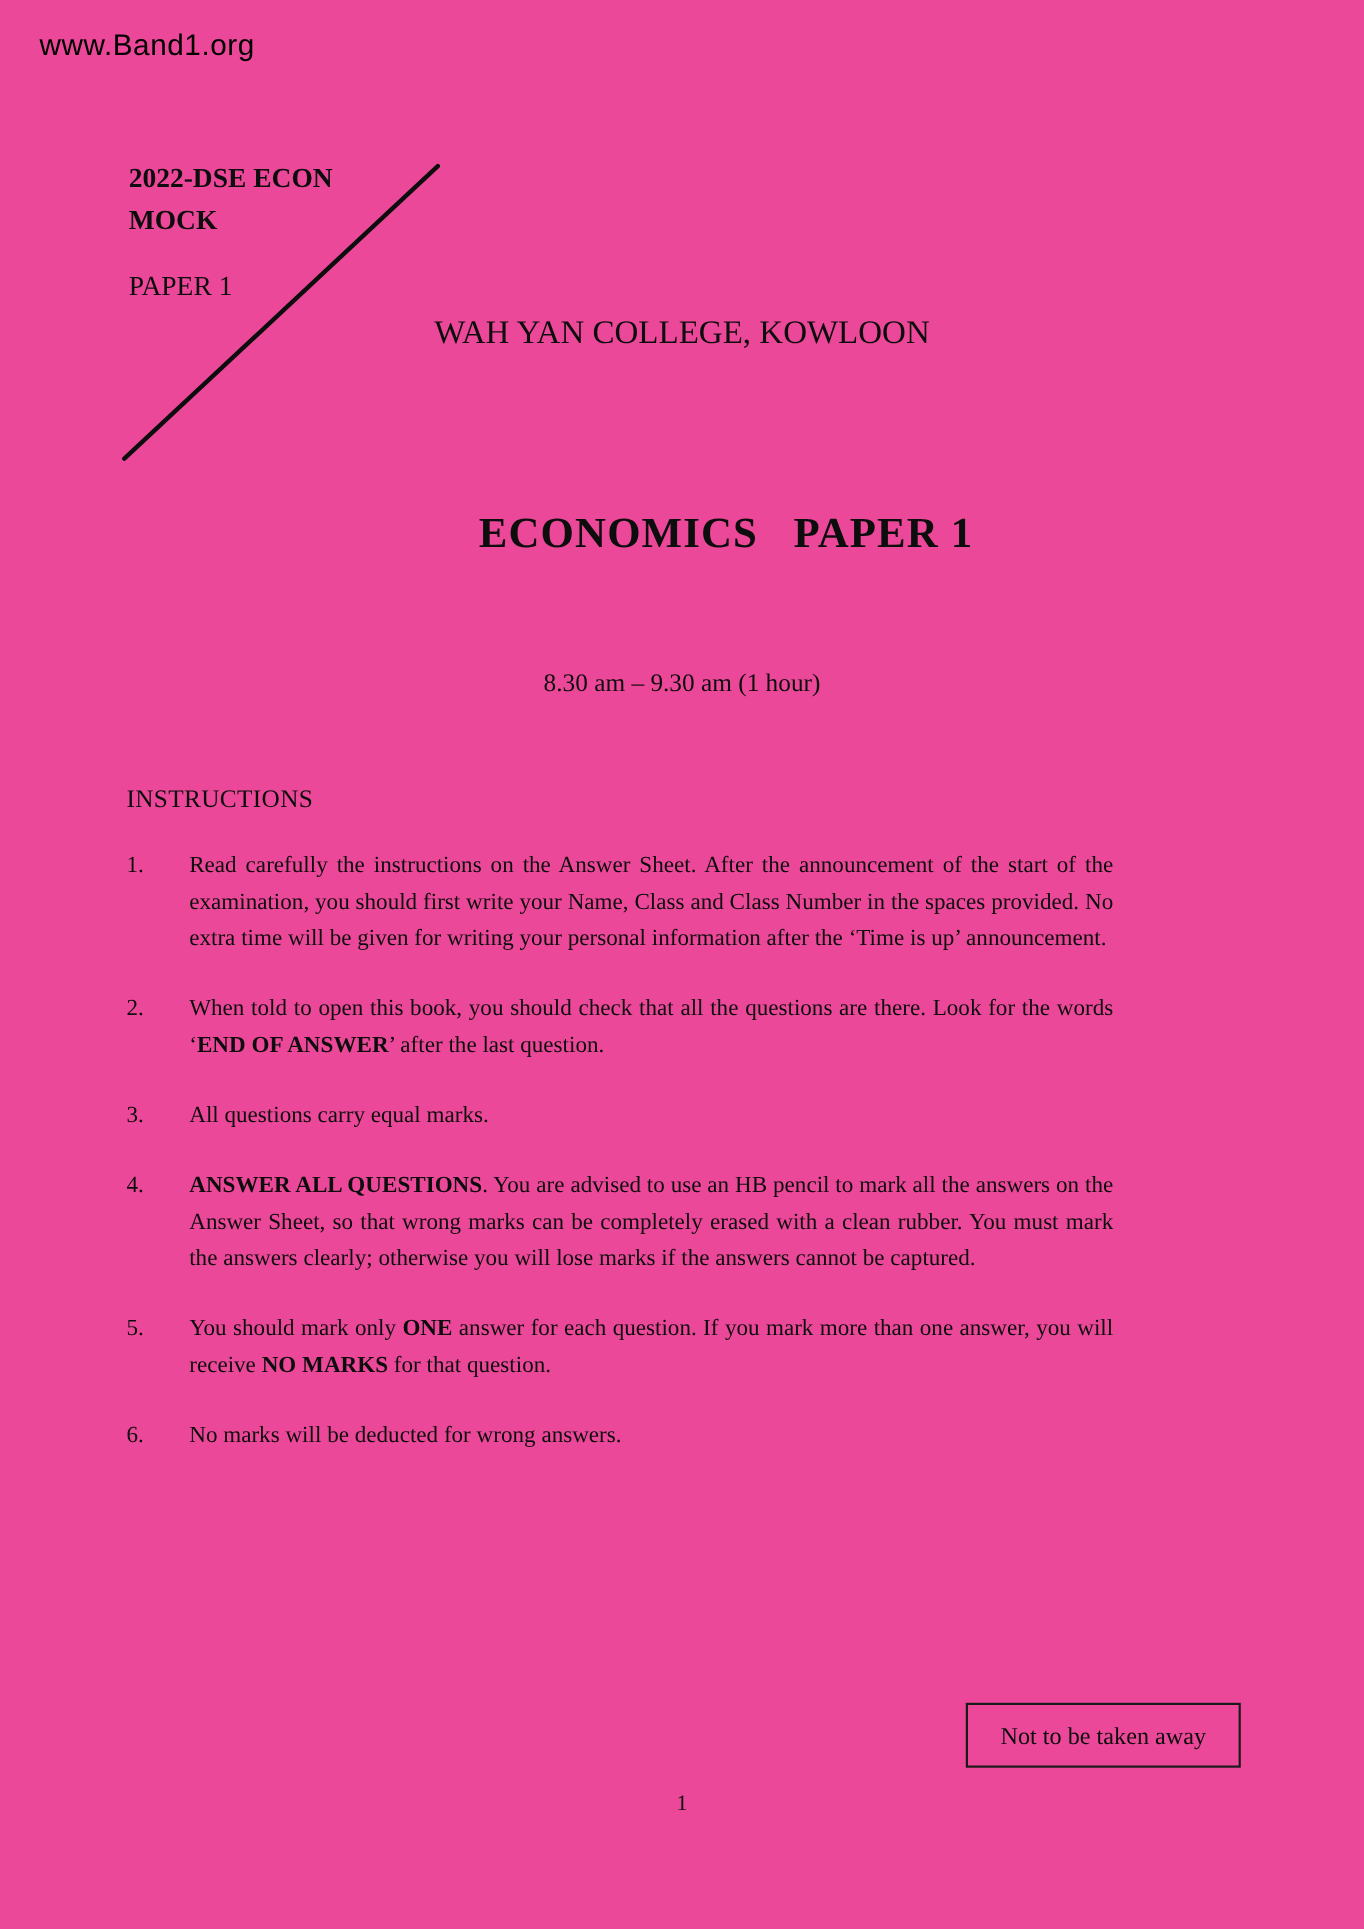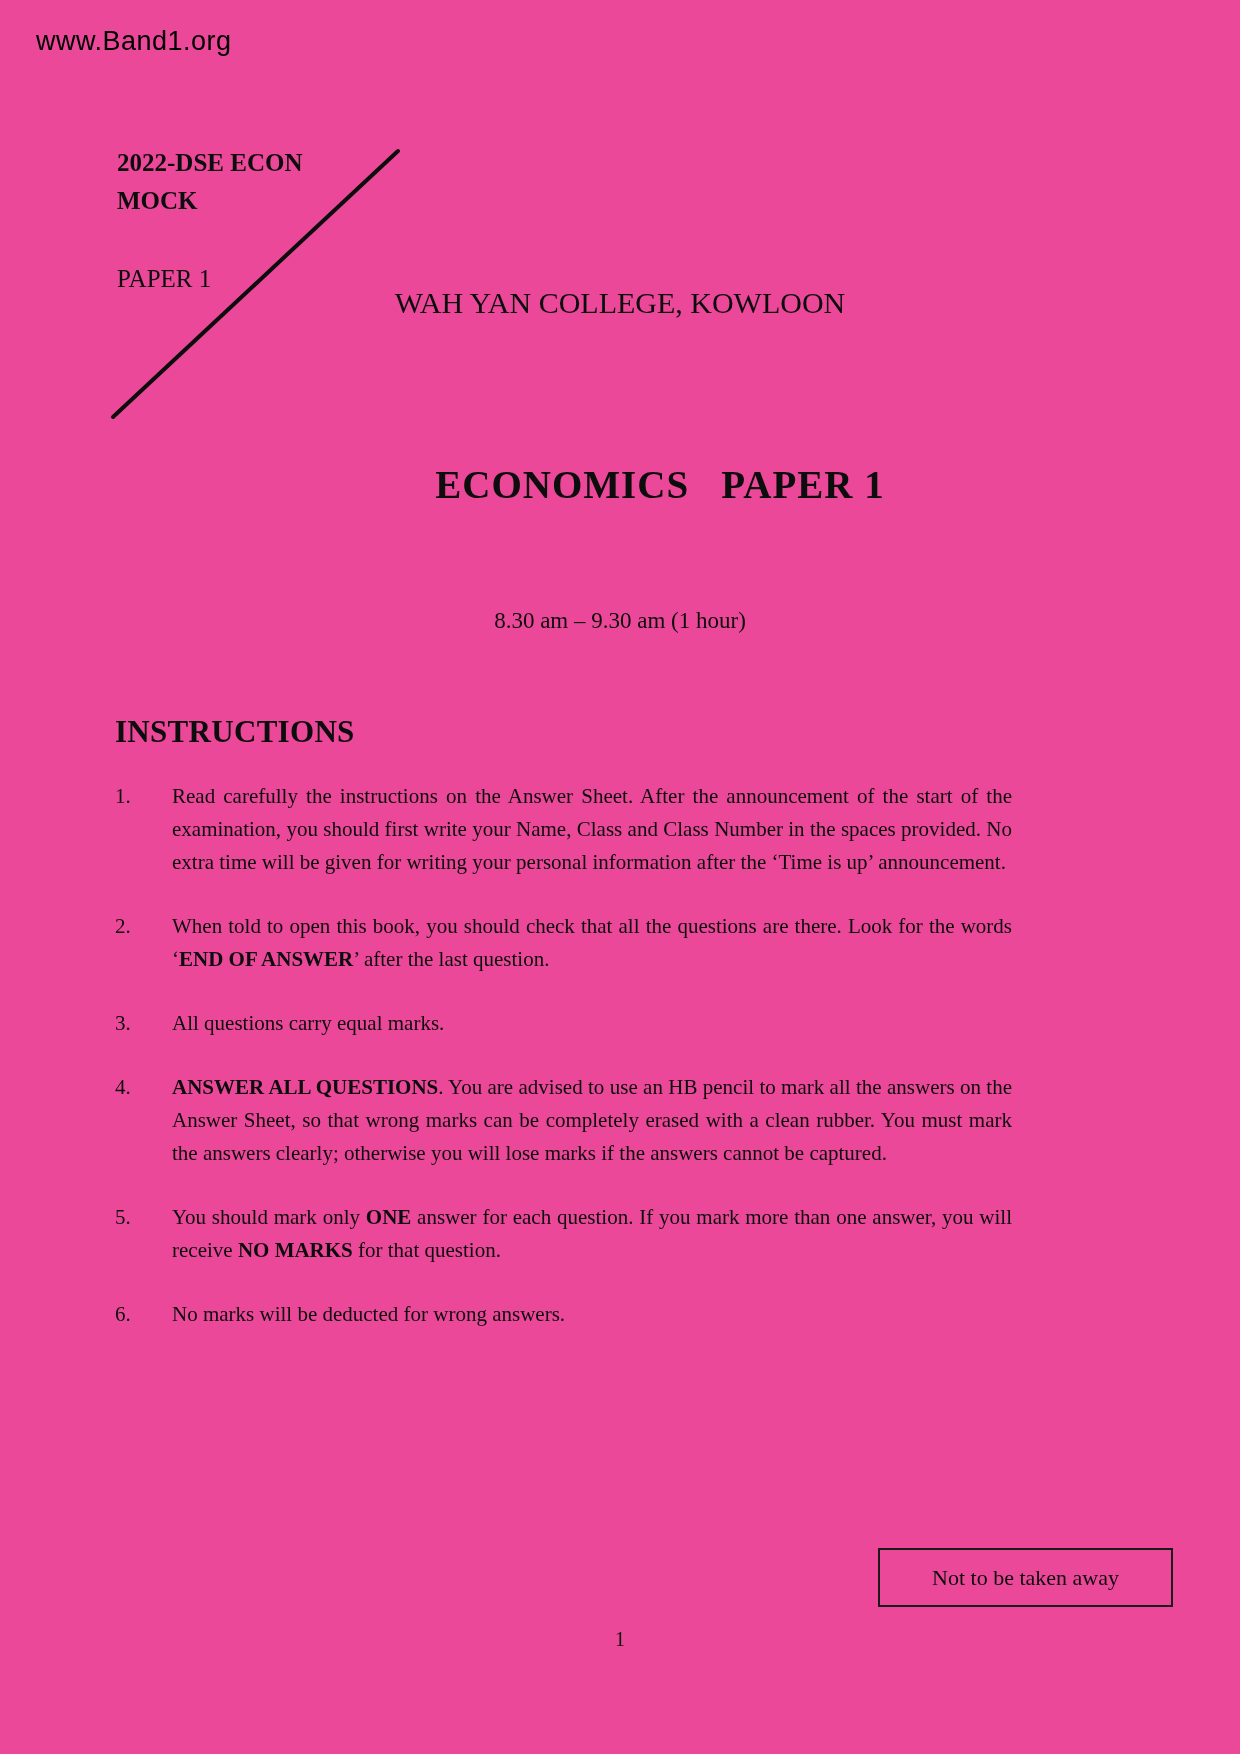--- a/index.html
+++ b/index.html
@@ -23,39 +23,39 @@
   .nr-label{position:absolute;top:2px;}
   .name-label{left:502px;}
   .name-line{position:absolute;left:553px;top:0;width:274px;height:24px;border-bottom:1.5px solid #000;}
   .paren-open{left:832px;}
   .paren-close{left:884px;}
   .class-label{left:905px;}
   .class-line{position:absolute;left:952px;top:0;width:56px;height:24px;border-bottom:1.5px solid #000;}
   
   .corner{left:117px;top:144px;font-size:25px;line-height:38px;}
   .corner .b{font-weight:bold;}
-  .corner .paper{margin-top:40px;}
+  .corner .paper{margin-top:22px;}
   
   .strike{left:100px;top:138px;width:312px;height:292px;}
   
   .center-line{left:0;width:1240px;text-align:center;}
   .school{top:286px;font-size:30px;}
   .exam{top:346px;font-size:30px;}
   .main-title{top:462px;font-size:39px;font-weight:bold;white-space:pre;letter-spacing:1px;margin-left:40px;}
   .time{top:608px;font-size:23px;}
   
   .instructions{left:115px;top:714px;width:897px;}
-  .instr-heading{font-weight:bold;font-size:31px;margin:0 0 30px 0;letter-spacing:0.3px;}
+  .instr-heading{font-weight:normal;font-size:23px;margin:0 0 30px 0;letter-spacing:0.3px;}
   .instr-item{display:flex;margin:0 0 31px 0;}
   .instr-num{width:57px;flex:0 0 57px;font-size:21px;line-height:33px;}
   .instr-text{flex:1;font-size:21px;line-height:33px;text-align:justify;}
   .instr-text .bold{font-weight:bold;}
   
   .notice-box{
-    left:878px;top:1548px;width:295px;height:59px;
+    left:878px;top:1548px;width:250px;height:59px;
     border:2px solid #1a1a1a;box-sizing:border-box;
     text-align:center;font-size:22px;line-height:55px;
   }
   .page-num{top:1628px;left:0;width:1240px;text-align:center;font-size:20px;}
 </style>
 </head>
 <body>
 
 <div class="page">
 

